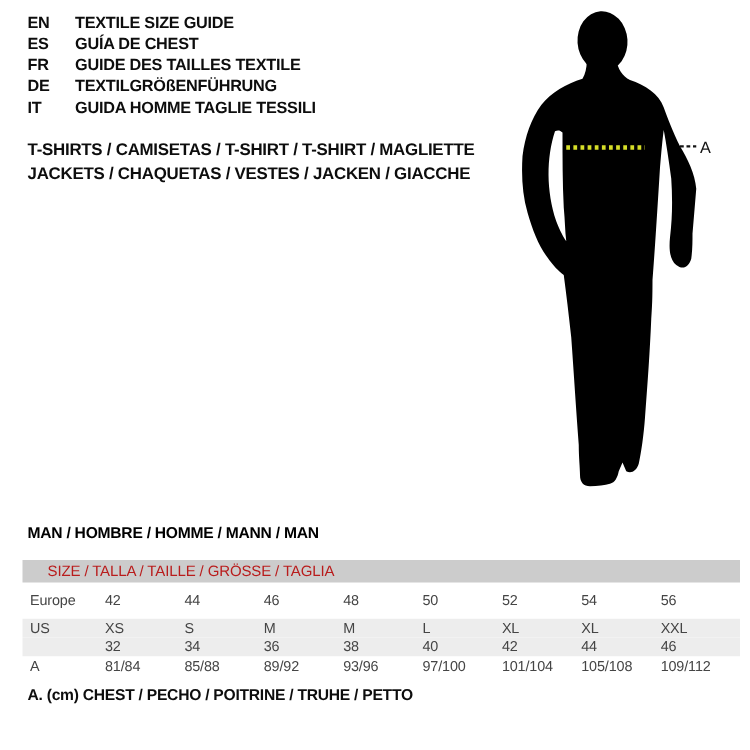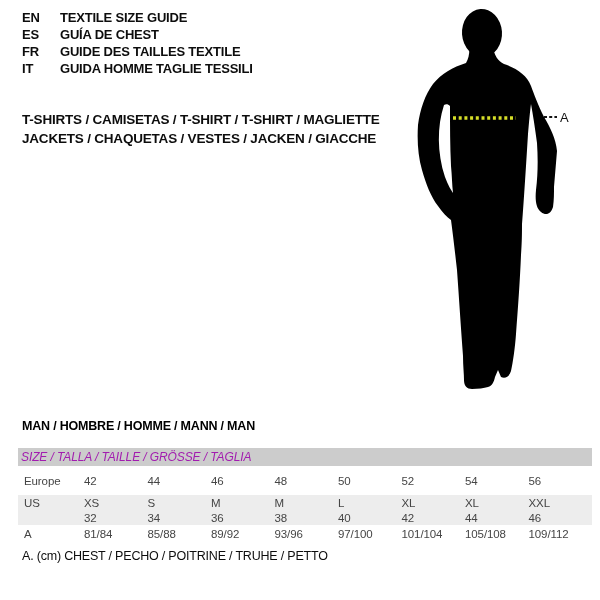--- a/index.html
+++ b/index.html
@@ -16,25 +16,25 @@
   .cat-line{font-weight:bold;font-size:13.5px;line-height:19px;letter-spacing:-0.2px;color:#0d0d0d;}
   
   .figure-svg{position:absolute;left:0;top:0;width:600px;height:600px;}
   .figure-svg path.body{fill:var(--silhouette,#000);}
   .figure-svg .gap{fill:#fff;}
   .figure-svg text{font-family:"Liberation Sans",sans-serif;font-size:13px;fill:#111;}
   .dash-yellow{stroke:var(--dash-yellow,#d6de28);stroke-width:3.5;stroke-dasharray:3 2.7;}
   .dash-black{stroke:#141414;stroke-width:1.8;stroke-dasharray:3 2.2;}
   
   .man-title{position:absolute;left:22px;top:419px;font-weight:bold;font-size:12.5px;letter-spacing:-0.2px;color:#000000;}
-  .footnote{position:absolute;left:22px;top:549px;font-weight:normal;font-size:12.5px;letter-spacing:-0.2px;color:#0d0d0d;}
+  .footnote{position:absolute;left:22px;top:549px;font-weight:bold;font-size:12.5px;letter-spacing:-0.2px;color:#0d0d0d;}
   
   .size-table{position:absolute;left:18px;top:448px;width:574px;font-size:11.5px;color:#454545;letter-spacing:-0.1px;}
   .t-header{height:18px;background:var(--table-header-bg,#cccccc);display:flex;align-items:center;
-            padding-left:3px;box-sizing:border-box;font-size:12px;color:#a21caf;font-style:italic;}
+            padding-left:20px;box-sizing:border-box;font-size:12px;color:#b91c1c;}
   .t-row{display:flex;align-items:center;}
   .t-row .lbl{width:66px;flex:0 0 66px;padding-left:6px;box-sizing:border-box;text-align:left;}
   .t-row .cell{flex:1 1 0;text-align:left;}
   .r-europe{height:29px;}
   .r-us1,.r-us2{height:15px;background:var(--row-alt-bg,#ededed);}
   .r-a{height:17px;}
 </style>
 </head>
 <body>
 
@@ -45,20 +45,24 @@
       <span class="lang-code">EN</span>
       <span class="lang-label">TEXTILE SIZE GUIDE</span>
     </div>
     <div class="lang-row">
       <span class="lang-code">ES</span>
       <span class="lang-label">GUÍA DE CHEST</span>
     </div>
     <div class="lang-row">
       <span class="lang-code">FR</span>
       <span class="lang-label">GUIDE DES TAILLES TEXTILE</span>
+    </div>
+    <div class="lang-row">
+      <span class="lang-code">DE</span>
+      <span class="lang-label">TEXTILGRÖßENFÜHRUNG</span>
     </div>
     <div class="lang-row">
       <span class="lang-code">IT</span>
       <span class="lang-label">GUIDA HOMME TAGLIE TESSILI</span>
     </div>
   </div>
 
   <div class="categories">
     <div class="cat-line">T-SHIRTS / CAMISETAS / T-SHIRT / T-SHIRT / MAGLIETTE</div>
     <div class="cat-line">JACKETS / CHAQUETAS / VESTES / JACKEN / GIACCHE</div>

